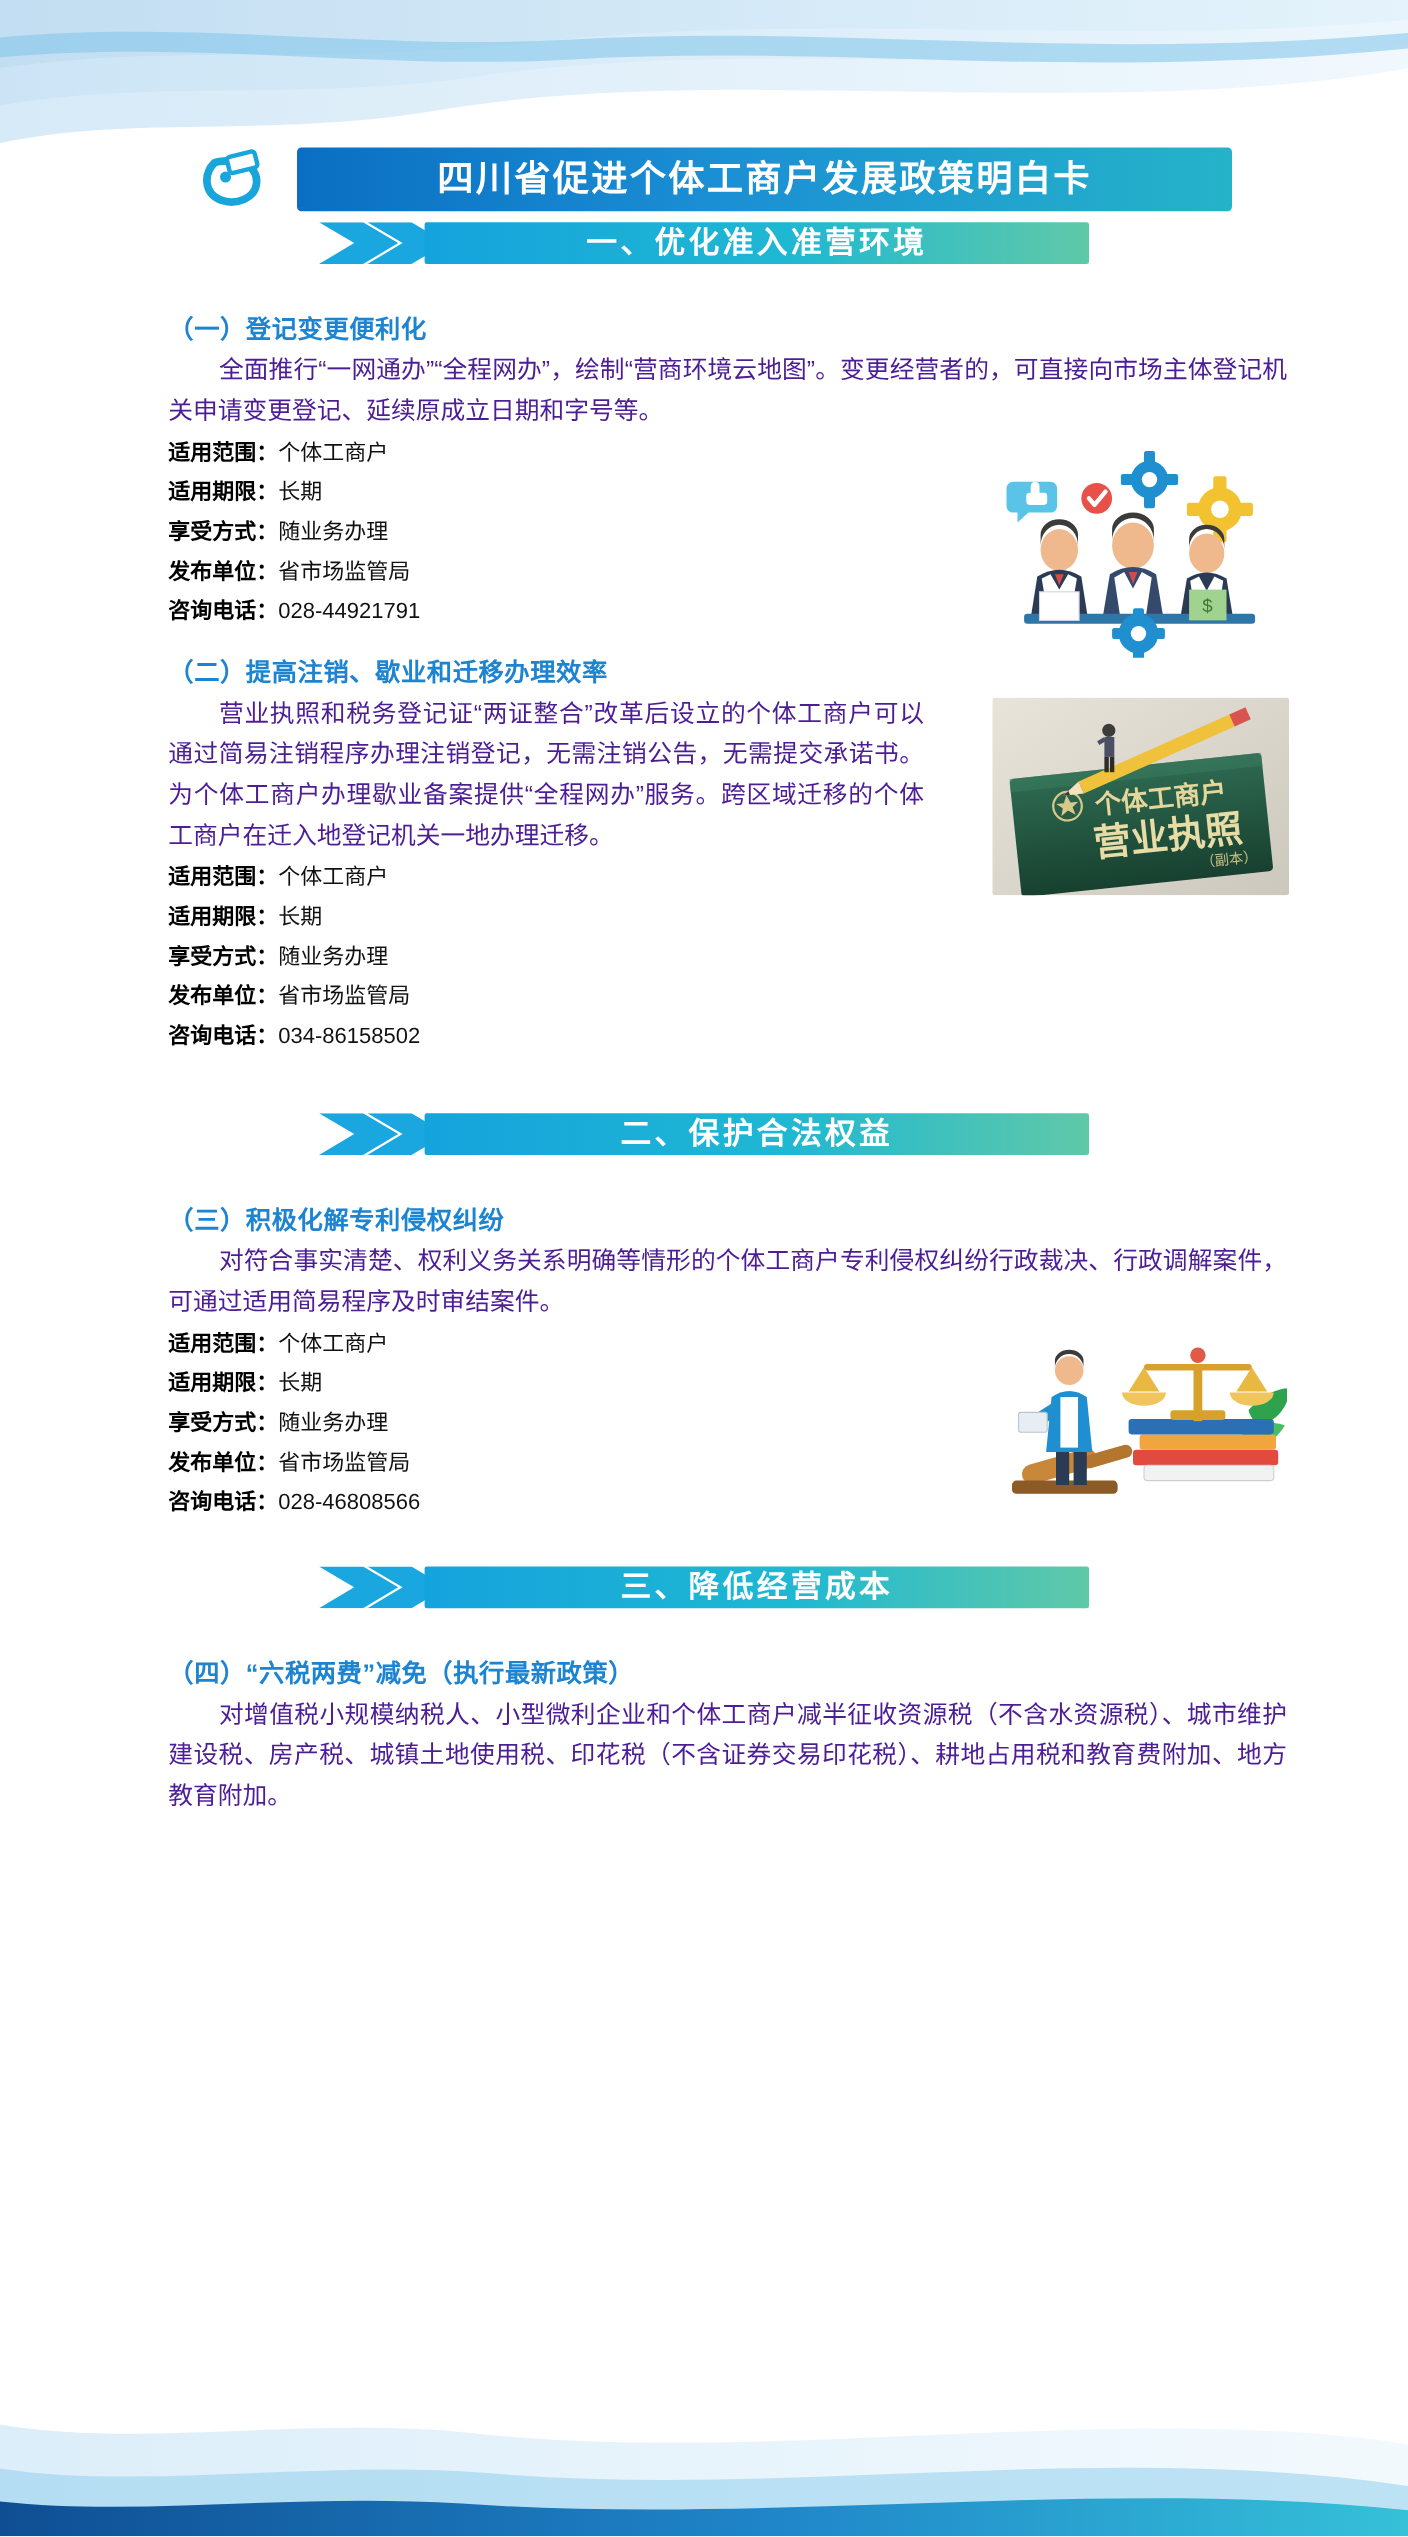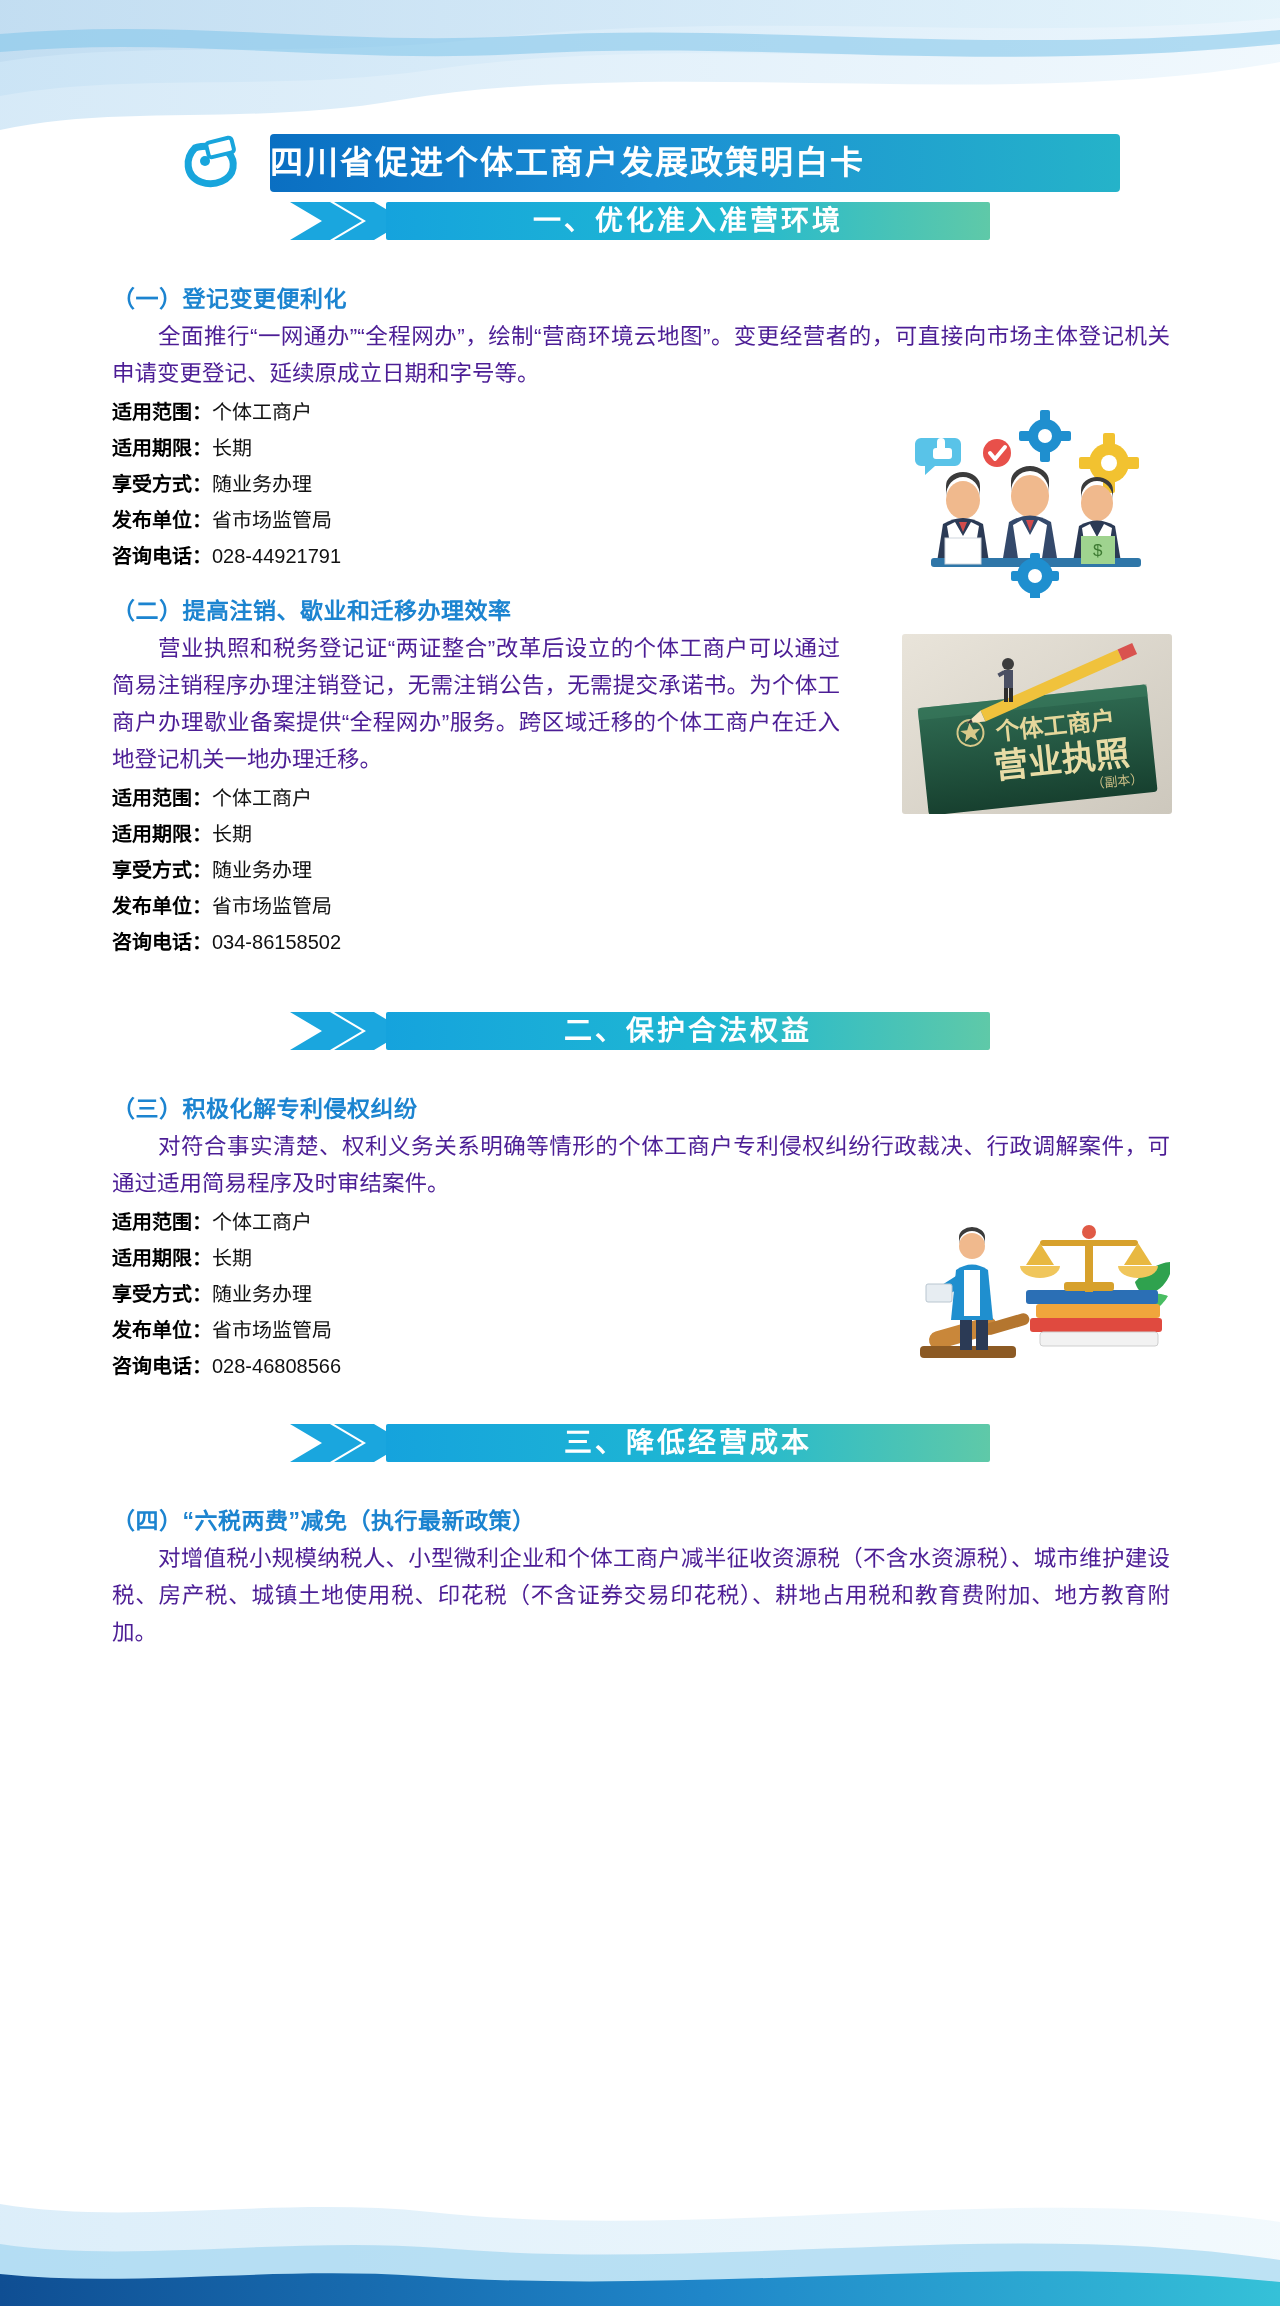--- a/index.html
+++ b/index.html
@@ -42,20 +42,21 @@
     left: 115px; top: 6px;
     width: 850px; height: 58px;
     background: linear-gradient(90deg, #0a6fc2 0%, #1b8fd4 45%, #25b3c9 100%);
     border-radius: 4px;
   }
   .title-text {
     position: absolute;
     left: 115px; top: 6px;
     width: 850px; height: 58px;
     line-height: 58px;
+    text-align: center;
     color: #ffffff;
     font-size: 33px;
     font-weight: bold;
     letter-spacing: 2px;
     white-space: nowrap;
   }
   .title-badge {
     position: absolute;
     left: 0; top: 0;
     width: 128px; height: 70px;
@@ -125,21 +126,21 @@
     line-height: 36px;
     color: #111111;
     white-space: nowrap;
   }
   .field-label {
     font-weight: bold;
     color: #000000;
   }
   .field-value { color: #111111; }
 
-  .block { position: relative; }
+  .block { position: relative; margin-left: 41px; }
 
   
   .img-people {
     position: absolute;
     right: 95px;
     top: 0;
     width: 300px;
     height: 190px;
   }
   .img-license {

